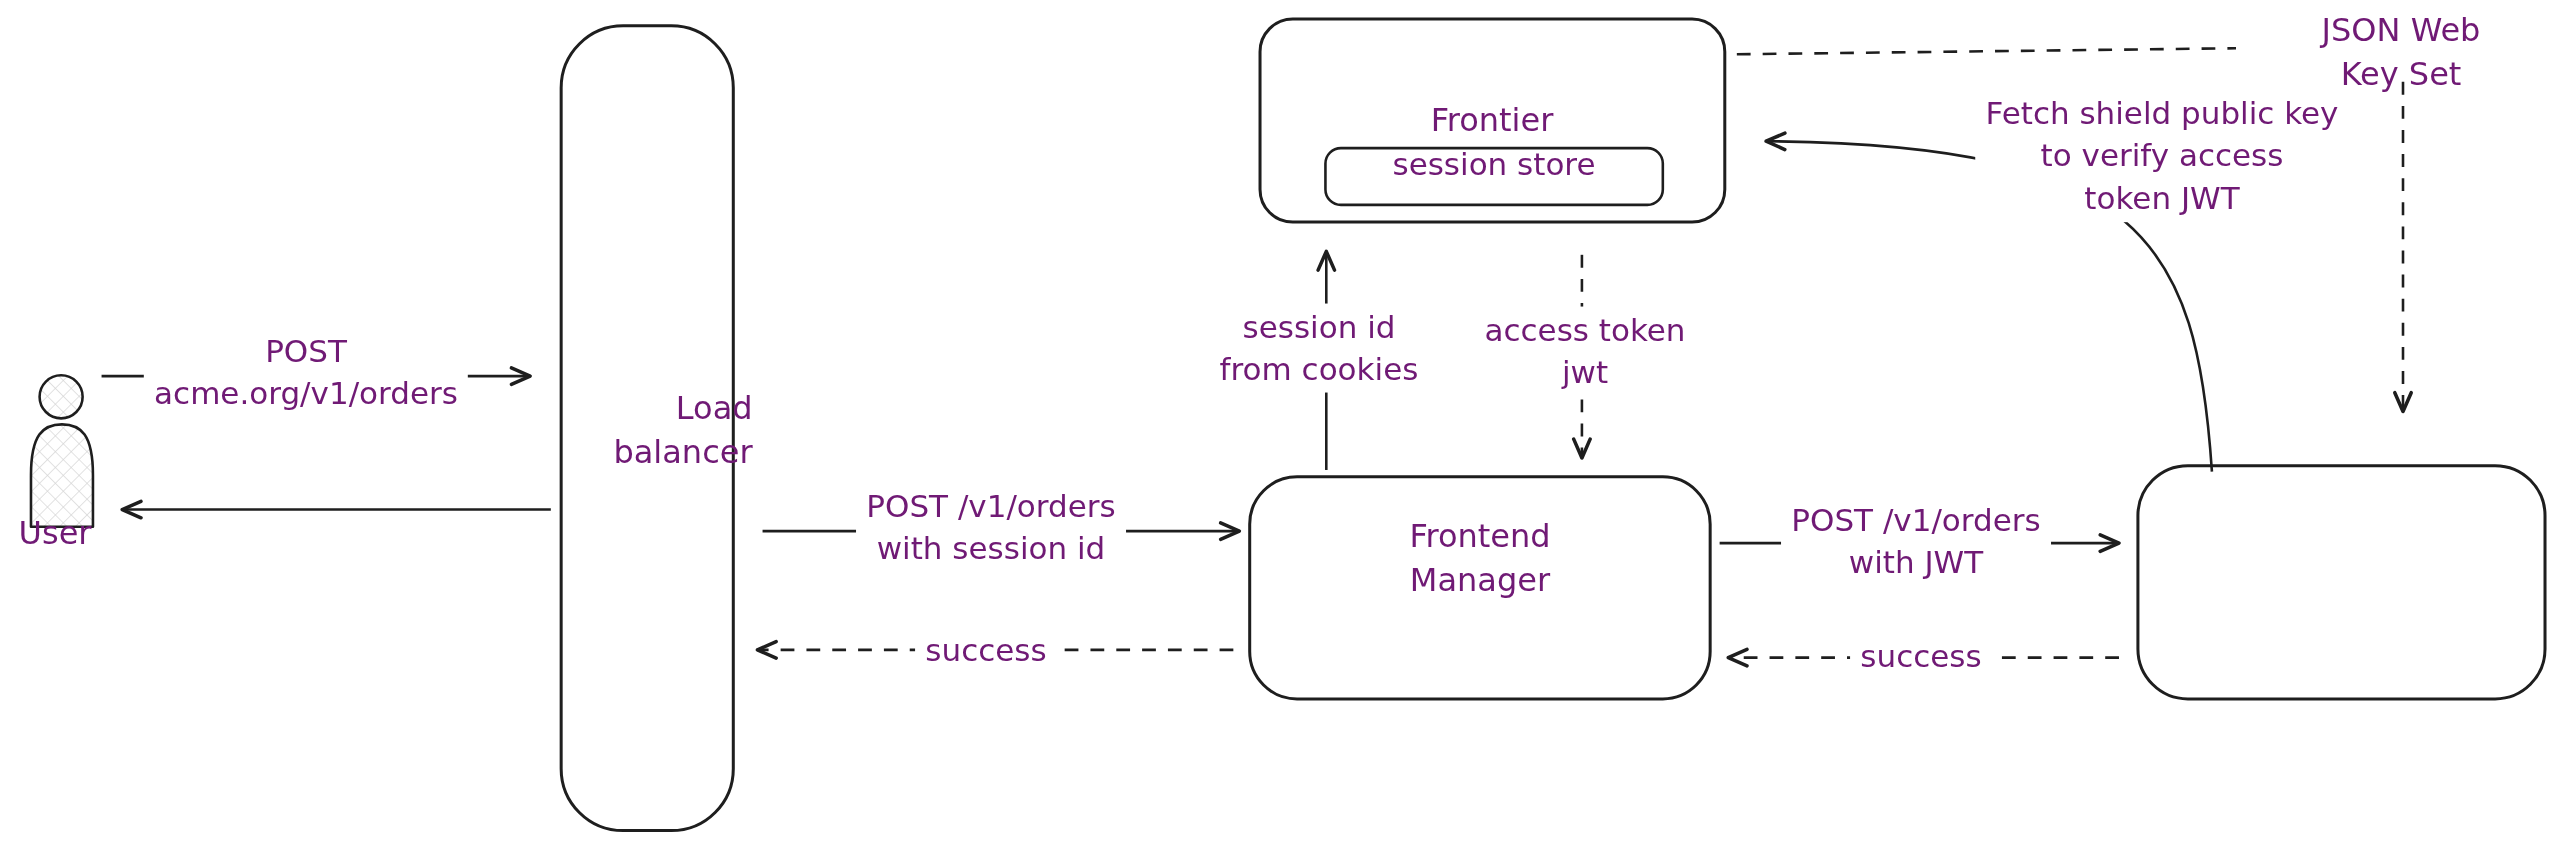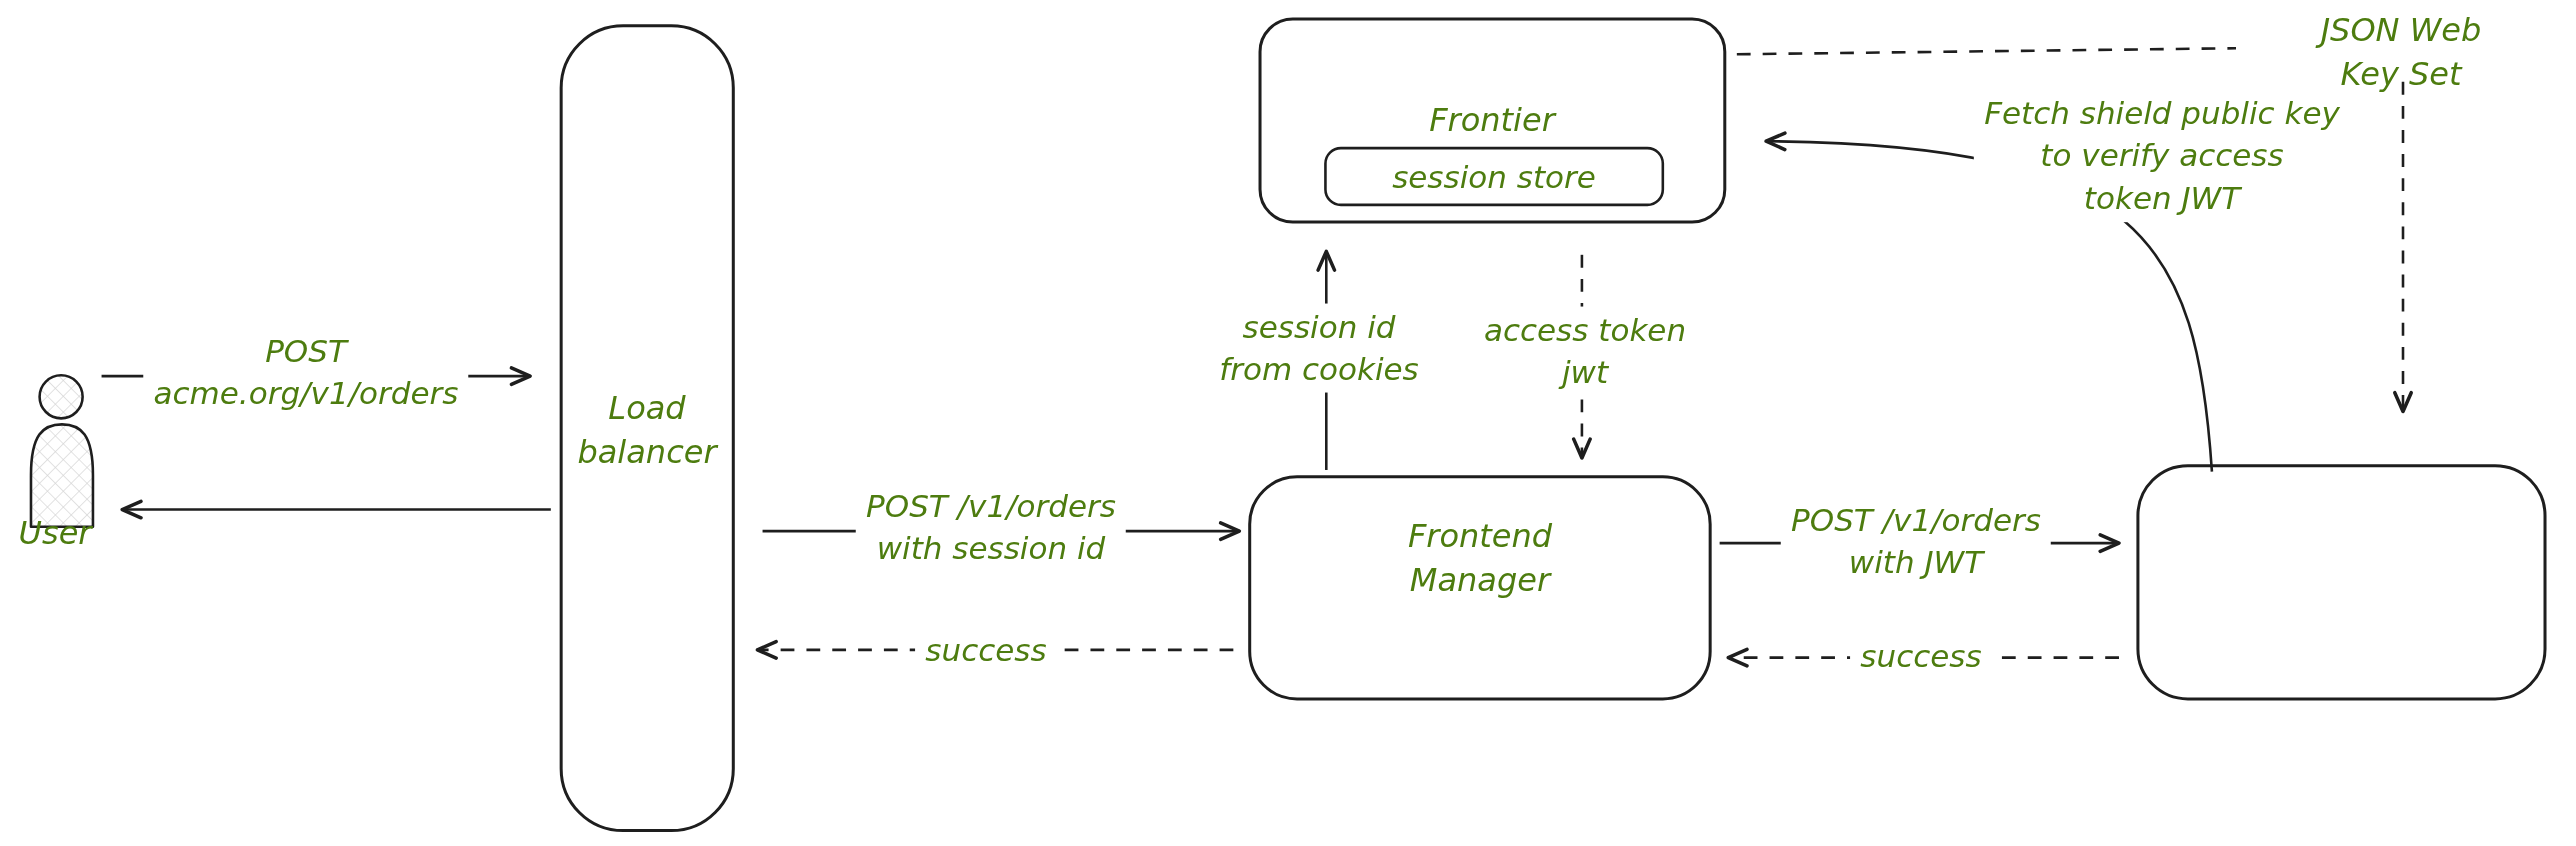--- a/index.html
+++ b/index.html
@@ -20,26 +20,25 @@
     left: 0;
     top: 0;
     width: 2576px;
     height: 847px;
   }
   .lbl {
     position: absolute;
     transform: translate(-50%, -50%);
     white-space: pre-line;
     text-align: center;
-    color: #4d7c0f;
+    color: #701a75;
     font-size: 31px;
     line-height: 1.38;
     font-family: "DejaVu Sans", sans-serif;
     pointer-events: none;
-    font-style: italic;
   }
   .on-line {
     background: #ffffff;
     padding: 1.7px 10.3px;
   }
   .node-label {
     font-size: 32px;
   }
 </style>
 </head>
@@ -86,26 +85,26 @@
 
     <path d="M 2570 548 C 2552 280 2490 168 2052 164" fill="none" stroke="#1e1e1e" stroke-width="3" marker-end="url(#arr)"></path>
 
     <line x1="2018" y1="63" x2="2598" y2="56" stroke="#1e1e1e" stroke-width="3" stroke-dasharray="16 14"></line>
 
     <line x1="2792" y1="95" x2="2792" y2="478" stroke="#1e1e1e" stroke-width="3" stroke-dasharray="15 13" marker-end="url(#arr)"></line>
   </svg>
 
   <div class="lbl node-label" style="left:55px; top:533px;">User</div>
 
-  <div class="lbl node-label" style="left:647px; top:430px;">Load
+  <div class="lbl node-label" style="left:683px; top:430px;text-align:right;">Load
 balancer</div>
 
   <div class="lbl node-label" style="left:1492px; top:120px;">Frontier</div>
 
-  <div class="lbl" style="left:1494px; top:177px;text-align:right;">session store</div>
+  <div class="lbl" style="left:1494px; top:164px;text-align:right;">session store</div>
 
   <div class="lbl node-label" style="left:1480px; top:558px;">Frontend
 Manager</div>
 
 
   <div class="lbl node-label" style="left:2401px; top:52px;">JSON Web Key Set</div>
 
   <div class="lbl on-line" style="left:306px; top:372px;">POST
 acme.org/v1/orders</div>
 

